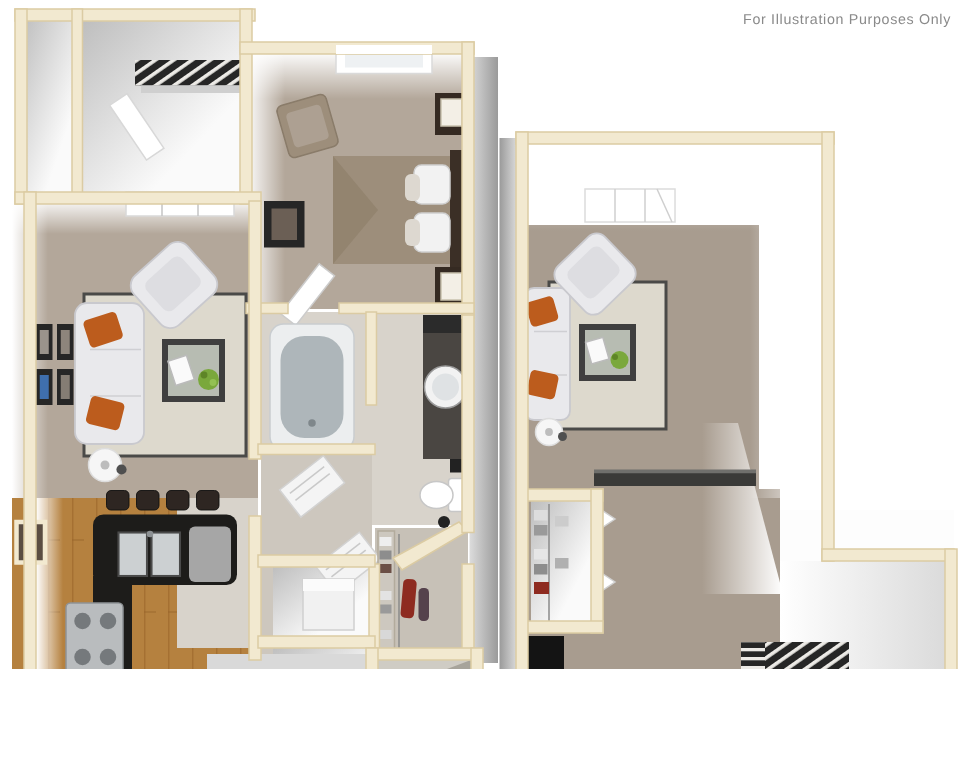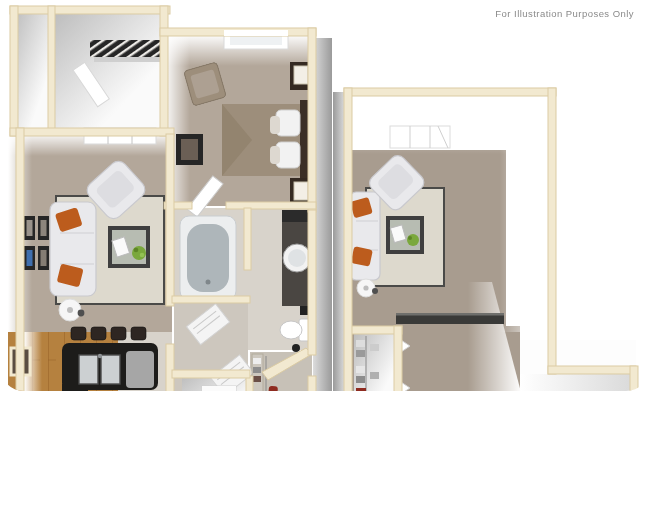--- a/index.html
+++ b/index.html
@@ -1,20 +1,19 @@
 <!DOCTYPE html>
 <html style="--page-bg: #ffffff; --annotation-text: #8a8a8a; --wall: #f2e9d0; --wall-edge: #dbcba3; --carpet: #b3a79a; --carpet-right: #a89c8f; --tile: #d8d3cb; --hall-tile: #cdc7be; --wood: #b5813f; --wood-grain: #976228; --counter: #1d1c1a; --stool: #2e2622; --sofa: #e9e9ec; --sofa-shadow: #c9c9ce; --pillow-orange: #bc5c1d; --rug: #ddd9cd; --rug-border: #4a4a48; --table-frame: #3f3f3f; --glass: #b7bcb2; --plant: #7aa83c; --bed: #9d8e7b; --headboard: #3b2f26; --wood-dark-furniture: #352a22; --white-linen: #f4f4f4; --tub-inner: #aeb6ba; --vanity: #4a4642; --grate: #262626; --entry-floor: #d9d9d9; --closet-floor: #c7c1b7; --red-garment: #8e2b20; --frame-blue: #3f6fae; --frame-dark: #262626;"><head>
 <meta charset="utf-8">
 <style>
   html,body{margin:0;padding:0;background:#fff;}
   .canvas{
-    position:relative;width:650px;height:391px;overflow:hidden;
+    position:relative;width:650px;height:446px;overflow:hidden;
     background:var(--page-bg,#ffffff);
     font-family:"Liberation Sans",sans-serif;
-    border-radius:24px;
   }
   .annotation{
     position:absolute;top:8px;right:16px;
     font-size:9.5px;letter-spacing:.45px;
     color:var(--annotation-text,#8a8a8a);
   }
   svg{position:absolute;left:0;top:0;}
   .wall{fill:var(--wall,#f2e9d0);stroke:var(--wall-edge,#dbcba3);stroke-width:1;}
   .carpetL{fill:var(--carpet,#b3a79a);}
   .carpetR{fill:var(--carpet-right,#a89c8f);}

